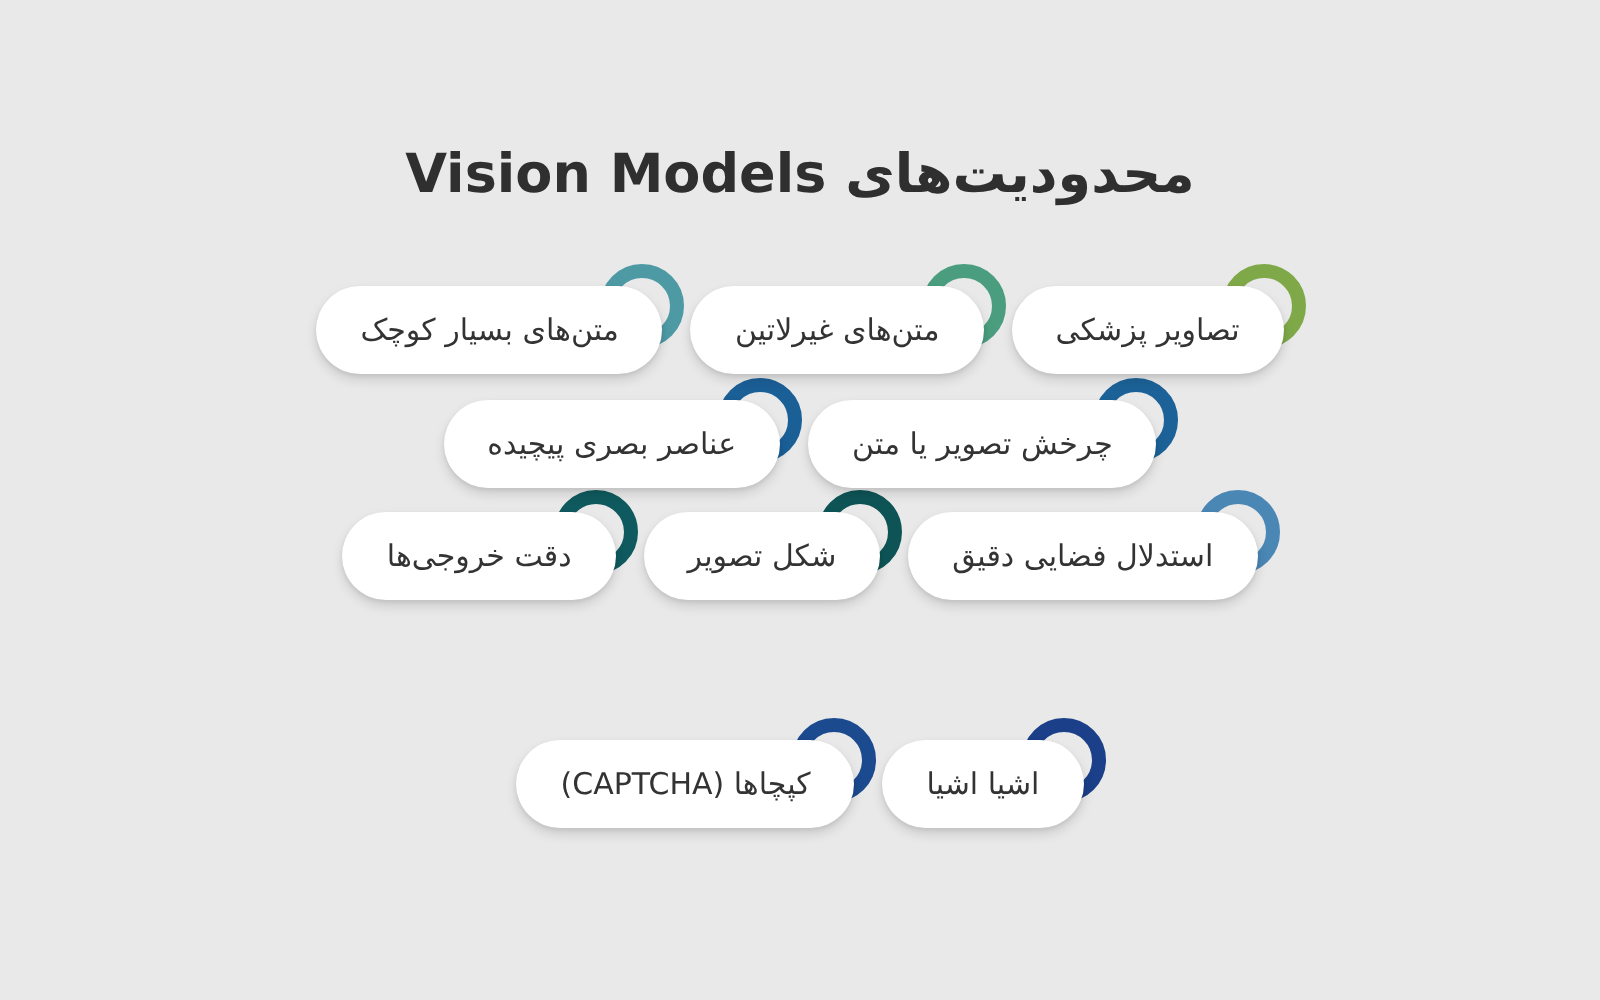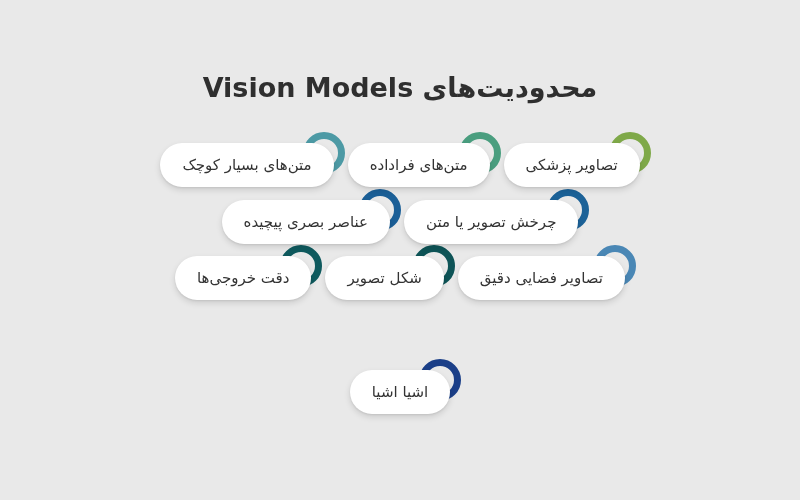--- a/index.html
+++ b/index.html
@@ -111,21 +111,21 @@
   <div class="row row-1">
       <div class="pill" style="--accent: #7fa949;">
         <span class="arc"></span>
         <div class="body">
           <span class="label">تصاویر پزشکی</span>
         </div>
       </div>
       <div class="pill" style="--accent: #4a9e7f;">
         <span class="arc"></span>
         <div class="body">
-          <span class="label">متن‌های فراداده</span>
+          <span class="label">متن‌های غیرلاتین</span>
         </div>
       </div>
       <div class="pill" style="--accent: #4d9aa5;">
         <span class="arc"></span>
         <div class="body">
           <span class="label">متن‌های بسیار کوچک</span>
         </div>
       </div>
     </div>
   <div class="row row-2">
@@ -139,21 +139,21 @@
         <span class="arc"></span>
         <div class="body">
           <span class="label">عناصر بصری پیچیده</span>
         </div>
       </div>
     </div>
   <div class="row row-3">
       <div class="pill" style="--accent: #4a87b5;">
         <span class="arc"></span>
         <div class="body">
-          <span class="label">تصاویر فضایی دقیق</span>
+          <span class="label">استدلال فضایی دقیق</span>
         </div>
       </div>
       <div class="pill" style="--accent: #0e5457;">
         <span class="arc"></span>
         <div class="body">
           <span class="label">شکل تصویر</span>
         </div>
       </div>
       <div class="pill" style="--accent: #0f5a5e;">
         <span class="arc"></span>
@@ -162,15 +162,21 @@
         </div>
       </div>
     </div>
   <div class="row row-5">
       <div class="pill" style="--accent: #1b3f88;">
         <span class="arc"></span>
         <div class="body">
           <span class="label">اشیا اشیا</span>
         </div>
       </div>
+      <div class="pill" style="--accent: #1c4a8f;">
+        <span class="arc"></span>
+        <div class="body">
+          <span class="label">کپچاها (CAPTCHA)</span>
+        </div>
+      </div>
     </div>
 
 </div>
 
 </body></html>

